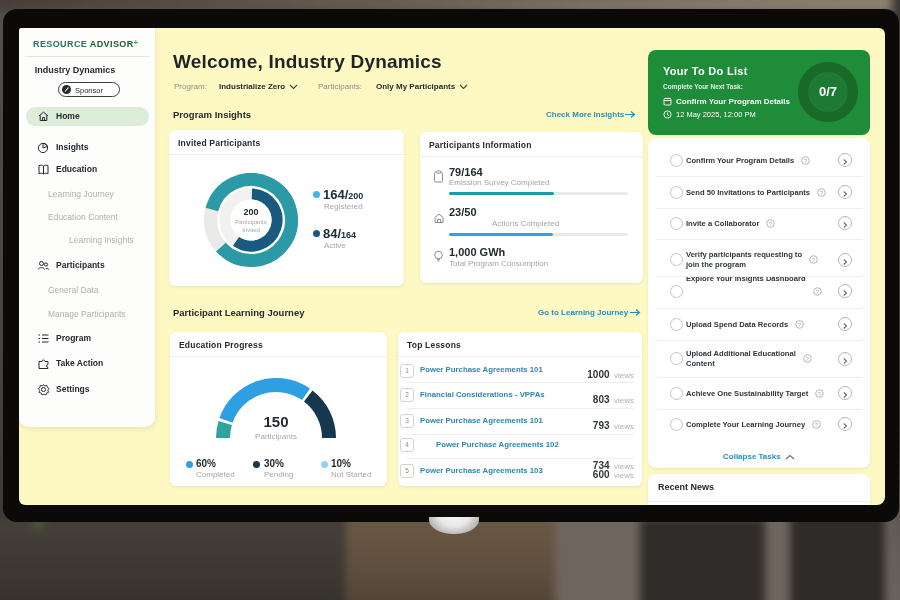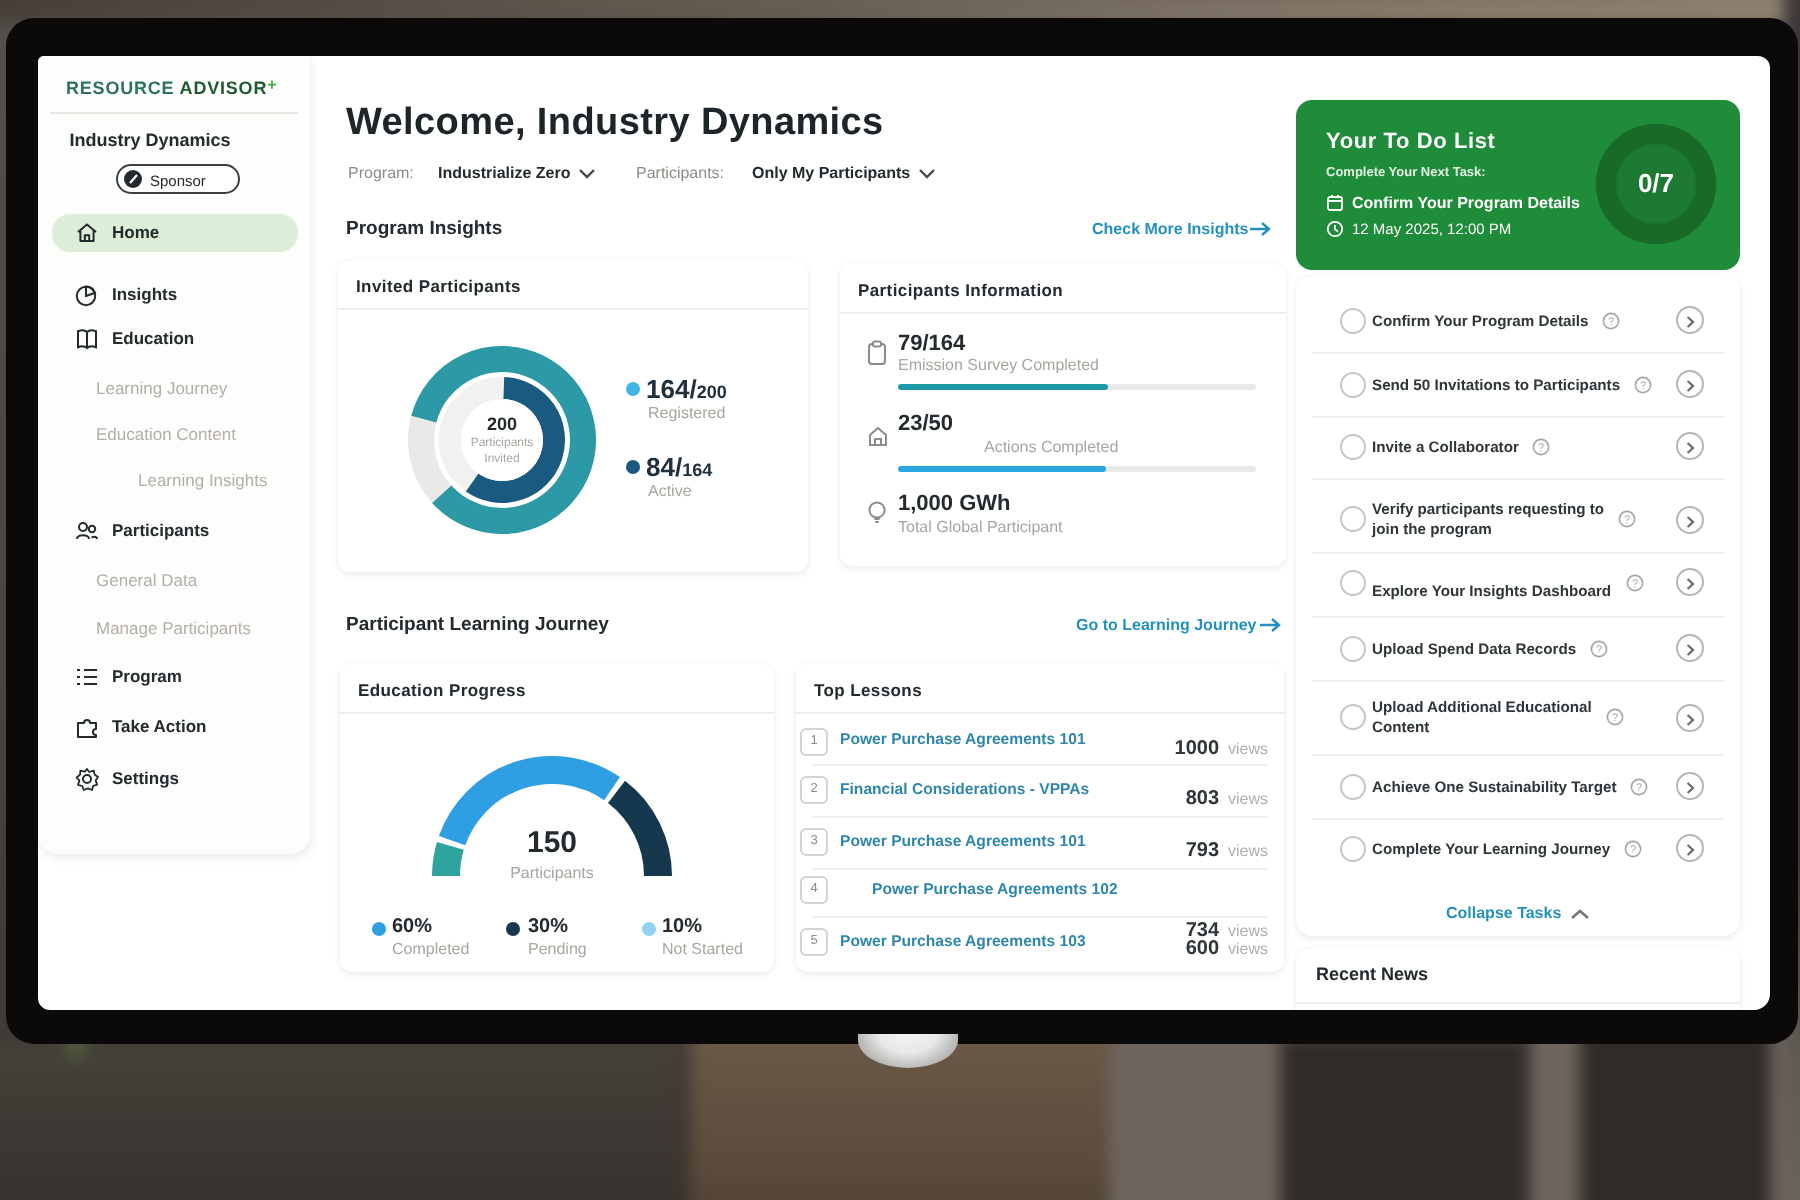--- a/index.html
+++ b/index.html
@@ -1,21 +1,21 @@
 <!DOCTYPE html>
 <html><head>
 <meta charset="utf-8">
 <style>
 html,body{margin:0;padding:0;}
 body{width:900px;height:600px;overflow:hidden;position:relative;background:#474038;font-family:"Liberation Sans",sans-serif;}
 .abs{position:absolute;}
 #bg{position:absolute;left:-20px;top:-20px;width:940px;height:640px;filter:blur(4px);}
 #bg .b{position:absolute;}
 #bezel{position:absolute;left:3px;top:9px;width:896px;height:513px;background:#0b0a09;border-radius:14px;}
-#screen{position:absolute;left:19px;top:28px;width:866px;height:477px;background:#ffffff;overflow:hidden;color:#232b2e;border-radius:3px 6px 8px 6px;}
+#screen{position:absolute;left:19px;top:28px;width:866px;height:477px;background:#fef9c3;overflow:hidden;color:#232b2e;border-radius:3px 6px 8px 6px;}
 #stand{position:absolute;left:429px;top:517px;width:50px;height:17px;background:radial-gradient(ellipse at 50% -20%,#f6f7f6 0%,#e6e8e7 45%,#b4b5b1 75%,#7c7a74 100%);border-radius:0 0 25px 25px / 0 0 14px 14px;}
 .card{position:absolute;background:#fff;border-radius:6px;box-shadow:0 1px 3px rgba(40,40,40,.10);}
 .ct{position:absolute;left:9px;top:8px;font-size:8.5px;font-weight:bold;letter-spacing:.2px;color:#232b2e;}
 .cdiv{position:absolute;left:0;top:24px;width:100%;height:1px;background:#ededeb;}
 #side{position:absolute;left:0;top:0;width:136px;height:399px;background:#fdfdfc;border-radius:0 0 10px 10px;box-shadow:1px 2px 5px rgba(60,60,60,.10);}
 .mi{position:absolute;left:37px;font-size:8.5px;font-weight:bold;color:#232b2e;white-space:nowrap;}
 .ms{position:absolute;left:29px;font-size:8.5px;color:#b3aeaa;white-space:nowrap;}
 .mic{position:absolute;left:18px;width:13px;height:13px;}
 .tc{position:absolute;left:22px;width:11px;height:11px;border:1px solid #c9c5c0;border-radius:50%;background:#fff;}
 .tt{position:absolute;left:38px;font-size:7.6px;font-weight:bold;color:#2f3639;white-space:nowrap;}
@@ -141,21 +141,21 @@
       </svg>
   <div class="abs" style="left:29px;top:74px;font-size:11px;font-weight:bold;">23/50</div>
   <div class="abs" style="left:29px;top:87px;font-size:8px;color:#a9a49e;margin-left:43px;">Actions Completed</div>
   <div class="abs" style="left:29px;top:101px;width:179px;height:2.5px;background:#e9e9e7;border-radius:2px;"></div>
   <div class="abs" style="left:29px;top:101px;width:104px;height:2.5px;background:#2ba6e3;border-radius:2px;"></div>
   <svg class="abs" style="left:13px;top:118px;" width="11" height="14" viewBox="0 0 11 14">
         <circle cx="5.5" cy="5" r="3.8" stroke="#8f8a85" fill="none"></circle>
         <path d="M4.2 9.5 H6.8 M4.6 11 H6.4" stroke="#8f8a85" fill="none"></path>
       </svg>
   <div class="abs" style="left:29px;top:114px;font-size:11px;font-weight:bold;">1,000 GWh</div>
-  <div class="abs" style="left:29px;top:127px;font-size:8px;color:#a9a49e;">Total Global Participant</div>
+  <div class="abs" style="left:29px;top:127px;font-size:8px;color:#a9a49e;">Total Program Consumption</div>
 </div>
 <div class="abs" style="left:154px;top:279px;font-size:9.5px;font-weight:bold;">Participant Learning Journey</div>
 <div class="abs" style="left:519px;top:280px;font-size:8px;font-weight:bold;color:#2391c0;">Go to Learning Journey</div>
 <svg class="abs" style="left:610px;top:280px;" width="12" height="9" viewBox="0 0 12 9">
       <path d="M1 4.5 H10 M7 1.5 L10.5 4.5 L7 7.5" stroke="#2391c0" stroke-width="1.2" fill="none"></path>
     </svg>
 <div class="card" style="left:151px;top:304px;width:217px;height:154px;">
   <div class="ct">Education Progress</div>
   <div class="cdiv"></div>
   <svg class="abs" style="left:46px;top:46px;" width="120" height="61" viewBox="0 0 120 61">
@@ -245,21 +245,21 @@
 <div class="tc" style="top:115.0px;"></div>
 <div class="tt" style="top:111.5px;line-height:10px;">Verify participants requesting to<br>join the program</div>
 <svg class="abs" style="left:161px;top:117.0px;" width="9" height="9" viewBox="0 0 9 9">
         <circle cx="4.5" cy="4.5" r="3.8" stroke="#a9a49e" fill="none" stroke-width=".8"></circle>
         <text x="4.5" y="6.6" font-size="5.5" text-anchor="middle" fill="#a9a49e">?</text>
       </svg>
 <div class="tgo" style="top:114.5px;"><svg width="12" height="12" viewBox="0 0 12 12">
           <path d="M4.8 3.5 L7.5 6 L4.8 8.5" stroke="#6d6a66" stroke-width="1.1" fill="none"></path>
         </svg></div>
 <div class="tc" style="top:146.5px;"></div>
-<div class="tt" style="top:153px;">Explore Your Insights Dashboard</div>
+<div class="tt" style="top:136px;">Explore Your Insights Dashboard</div>
 <svg class="abs" style="left:165px;top:148.5px;" width="9" height="9" viewBox="0 0 9 9">
         <circle cx="4.5" cy="4.5" r="3.8" stroke="#a9a49e" fill="none" stroke-width=".8"></circle>
         <text x="4.5" y="6.6" font-size="5.5" text-anchor="middle" fill="#a9a49e">?</text>
       </svg>
 <div class="tgo" style="top:146.0px;"><svg width="12" height="12" viewBox="0 0 12 12">
           <path d="M4.8 3.5 L7.5 6 L4.8 8.5" stroke="#6d6a66" stroke-width="1.1" fill="none"></path>
         </svg></div>
 <div class="tc" style="top:179.5px;"></div>
 <div class="tt" style="top:181.5px;">Upload Spend Data Records</div>
 <svg class="abs" style="left:147px;top:181.5px;" width="9" height="9" viewBox="0 0 9 9">

